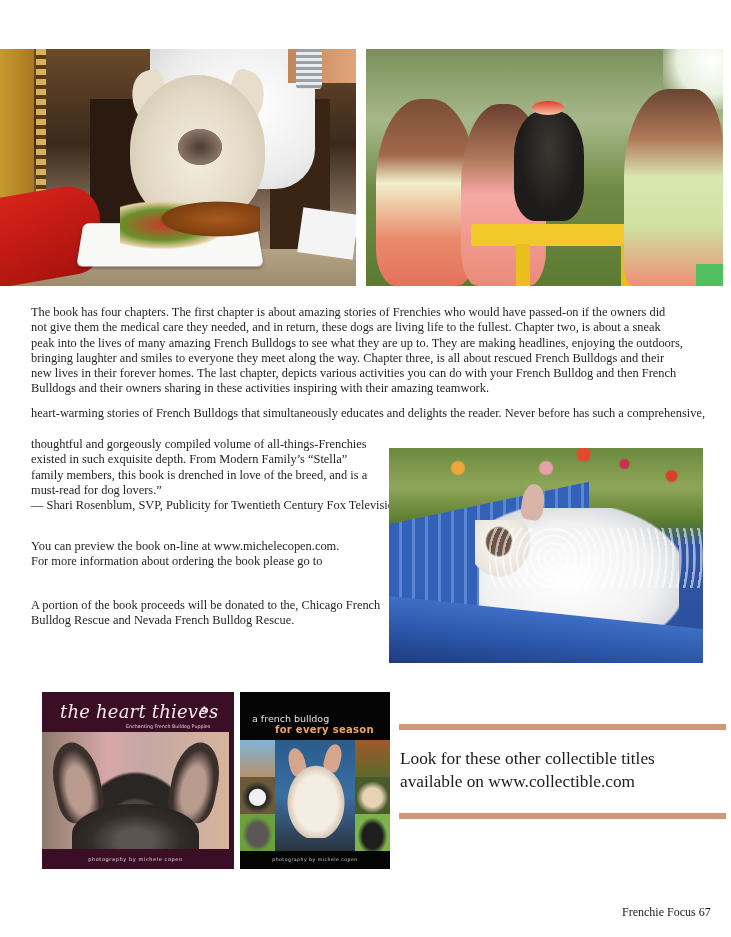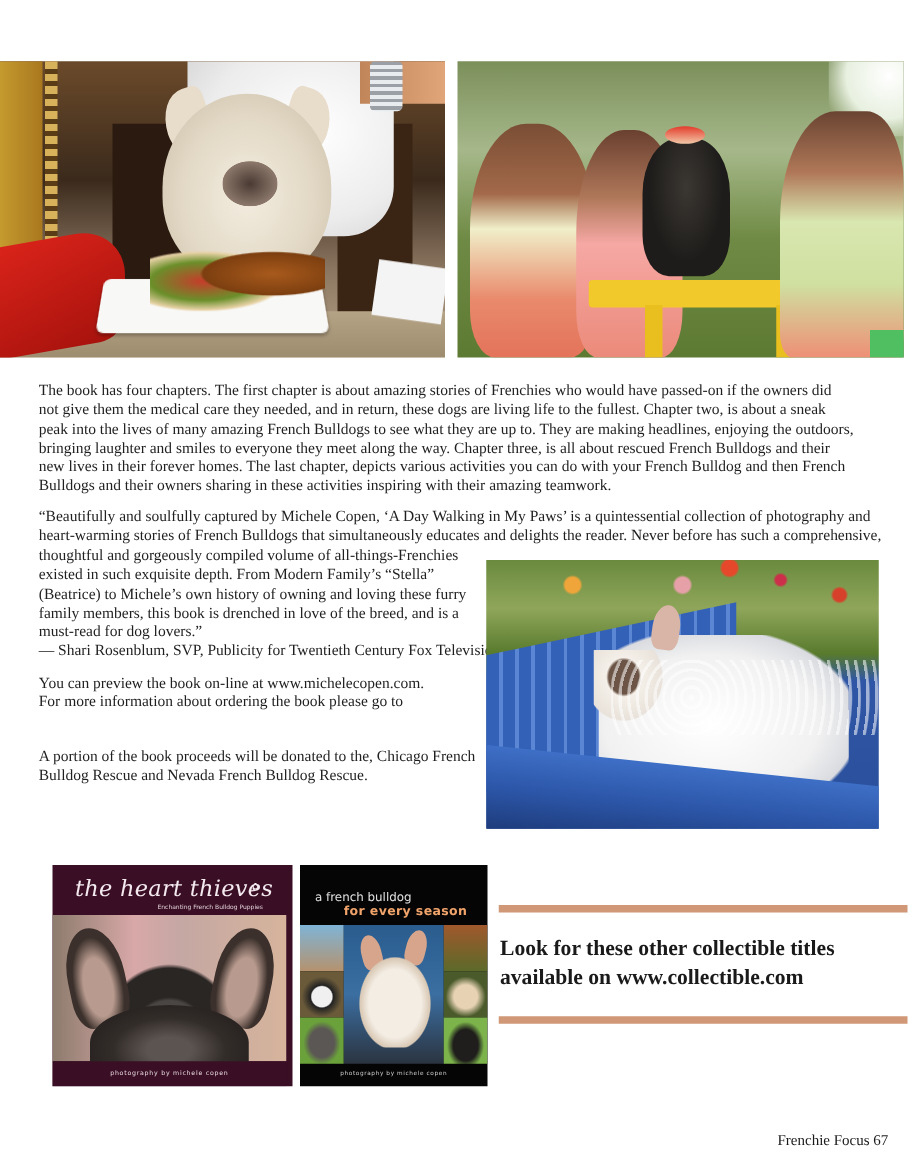--- a/index.html
+++ b/index.html
@@ -90,21 +90,21 @@
   #cover-season .c4 .ear2 { position:absolute; left:50px; top:4px; width:16px; height:28px; background:#d7a58c; border-radius:50% 50% 30% 30%; transform: rotate(14deg); }
   #cover-season .c5 { left:115px; top:0; width:35px; height:37px; background: linear-gradient(180deg,#a0582c,#5c6a2a); }
   #cover-season .c6 { left:115px; top:37px; width:35px; height:37px; background: radial-gradient(circle at 50% 55%, #e7d2b4 0 35%, #4a5a2a 60%); }
   #cover-season .c7 { left:115px; top:74px; width:35px; height:37px; background: radial-gradient(ellipse at 50% 60%, #1f1e1c 0 40%, #7cb34a 60%); }
   #cover-season .footer { position:absolute; left:0; top:159px; width:150px; height:18px; font-family: "DejaVu Sans", sans-serif; font-size: 4.6px; color: #cfcfcf; text-align:center; line-height:18px; letter-spacing: 0.5px; }
 
   
   .rule { position:absolute; left:399px; width:327px; height:6px; background: #d09877; }
   #rule-top { top: 724px; }
   #rule-bottom { top: 813px; }
-  #promo { position:absolute; left:400px; top:747px; width:330px; font-family: "Liberation Serif", serif; font-weight: bold; font-size: 17.3px; line-height: 23px; color: #1a1a1a; }
+  #promo { position:absolute; left:400px; top:747px; width:330px; font-family: "Liberation Serif", serif; font-weight: normal; font-size: 17.3px; line-height: 23px; color: #1a1a1a; }
   #promo .line { display:block; white-space: nowrap; }
 
   #folio { position:absolute; left:622px; top:905px; font-family: Liberation Serif, serif; font-size: 12px; color:#1a1a1a; white-space: nowrap; }
 </style>
 </head>
 <body>
 
 <div class="photo" id="photo-chef">
   <div class="wall"></div>
   <div class="chain"></div>
@@ -140,27 +140,25 @@
 <div class="text-block" id="intro">
   <span class="line">The book has four chapters. The first chapter is about amazing stories of Frenchies who would have passed-on if the owners did</span>
   <span class="line">not give them the medical care they needed, and in return, these dogs are living life to the fullest. Chapter two, is about a sneak</span>
   <span class="line">peak into the lives of many amazing French Bulldogs to see what they are up to. They are making headlines, enjoying the outdoors,</span>
   <span class="line">bringing laughter and smiles to everyone they meet along the way. Chapter three, is all about rescued French Bulldogs and their</span>
   <span class="line">new lives in their forever homes. The last chapter, depicts various activities you can do with your French Bulldog and then French</span>
   <span class="line">Bulldogs and their owners sharing in these activities inspiring with their amazing teamwork.</span>
 </div>
 
 <div class="text-block" id="quote-full">
-  <span class="line">“Beautifully and soulfully captured by Michele Copen, ‘A Day Walking in My Paws’ is a quintessential collection of photography and</span>
   <span class="line">heart-warming stories of French Bulldogs that simultaneously educates and delights the reader. Never before has such a comprehensive,</span>
 </div>
 <div class="text-block" id="quote-narrow">
   <span class="line">thoughtful and gorgeously compiled volume of all-things-Frenchies</span>
   <span class="line">existed in such exquisite depth. From Modern Family’s “Stella”</span>
-  <span class="line">(Beatrice) to Michele’s own history of owning and loving these furry</span>
   <span class="line">family members, this book is drenched in love of the breed, and is a</span>
   <span class="line">must-read for dog lovers.”</span>
   <span class="line">— Shari Rosenblum, SVP, Publicity for Twentieth Century Fox Television</span>
 </div>
 
 <div class="text-block" id="preview">
   <span class="line">You can preview the book on-line at www.michelecopen.com.</span>
   <span class="line">For more information about ordering the book please go to</span>
 </div>
 

